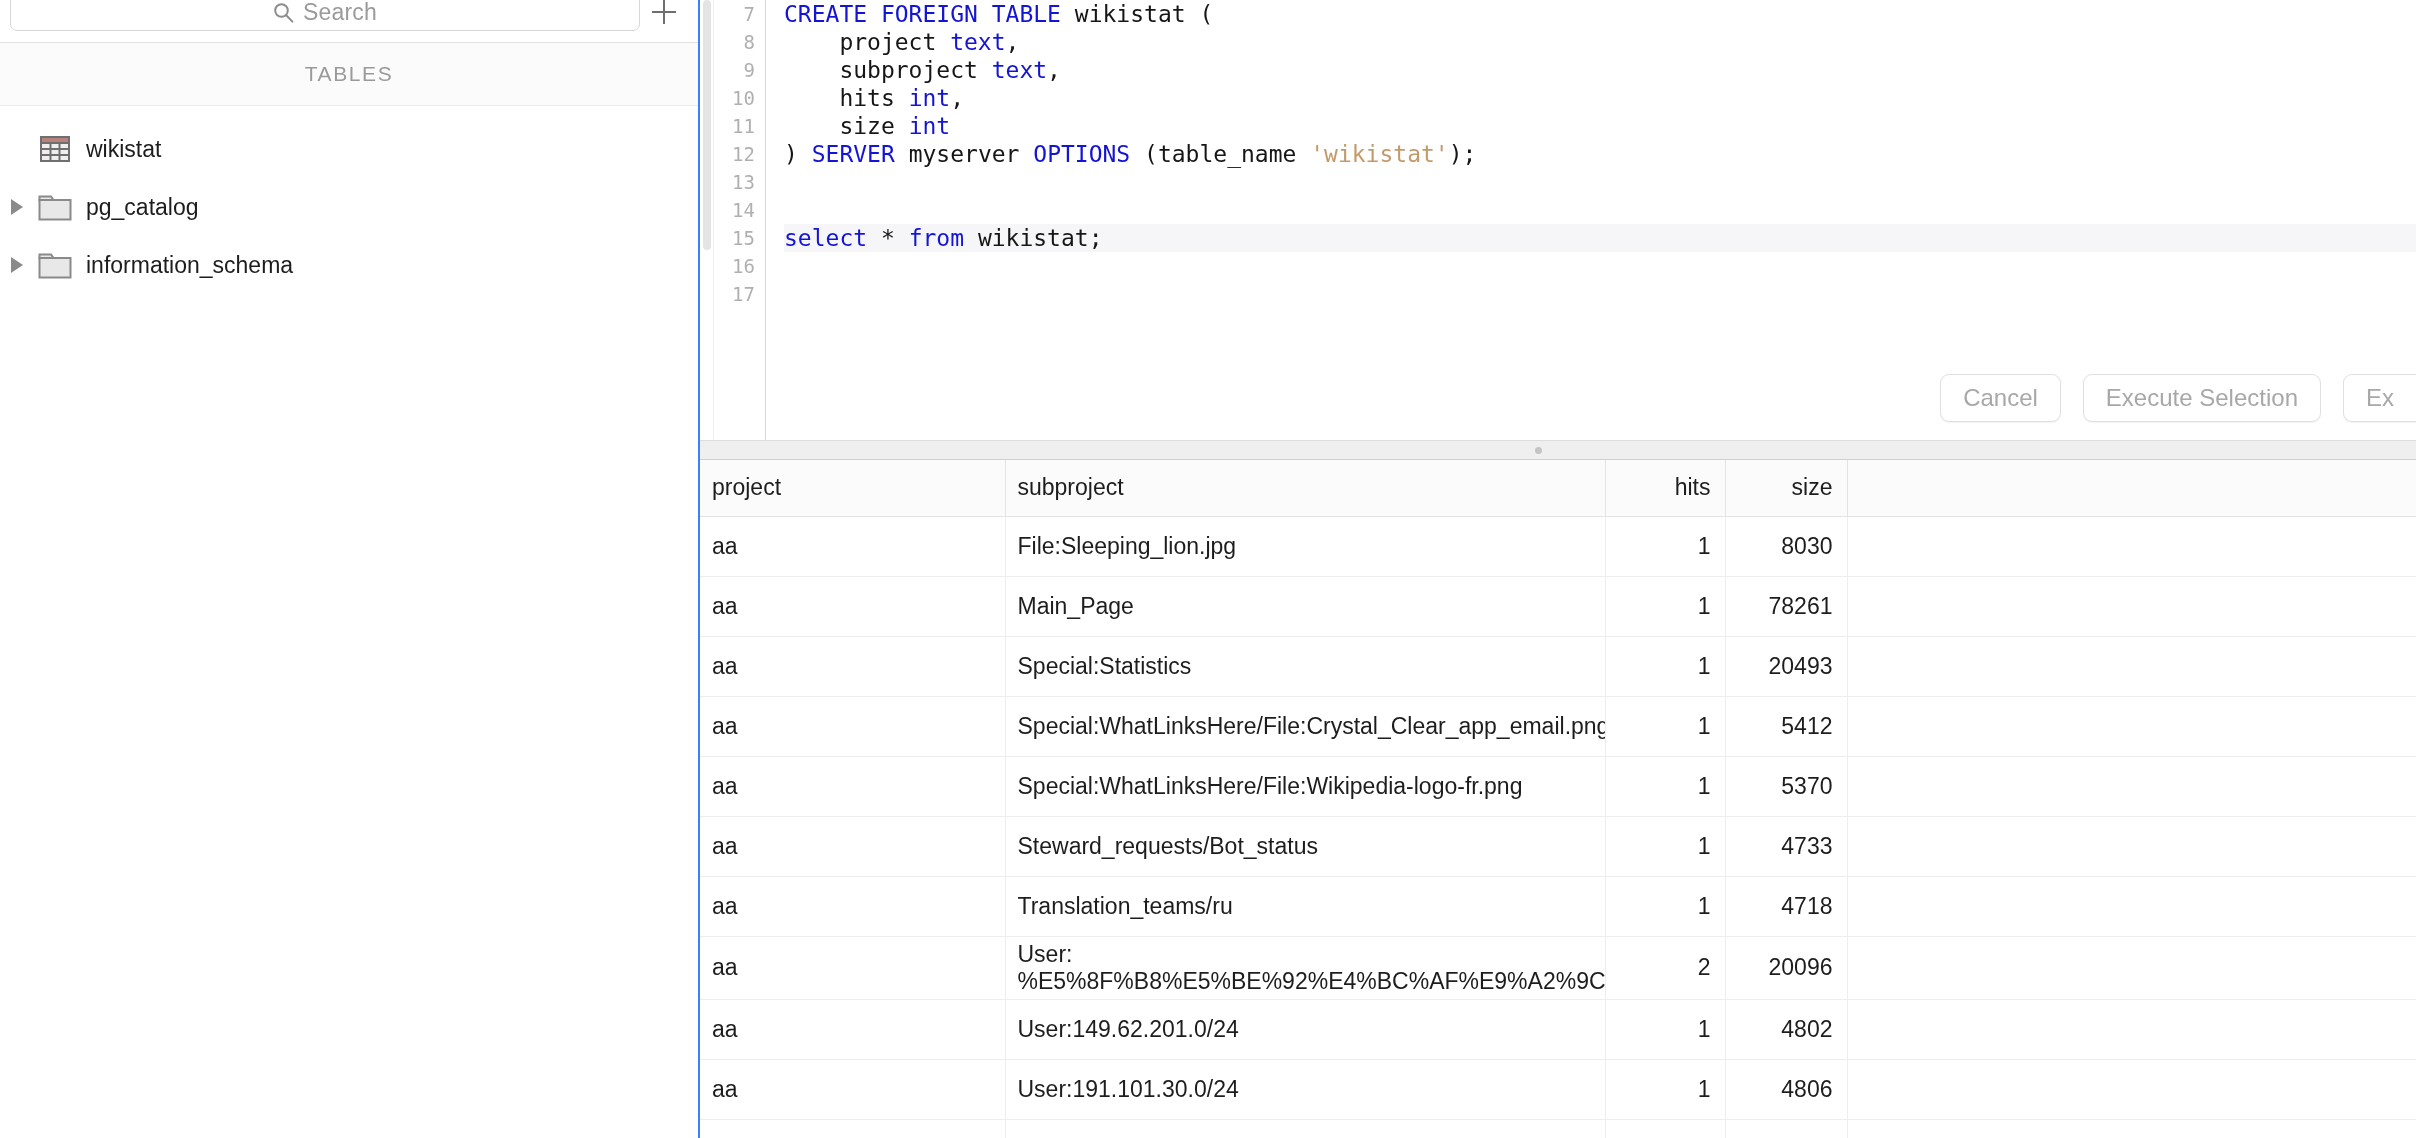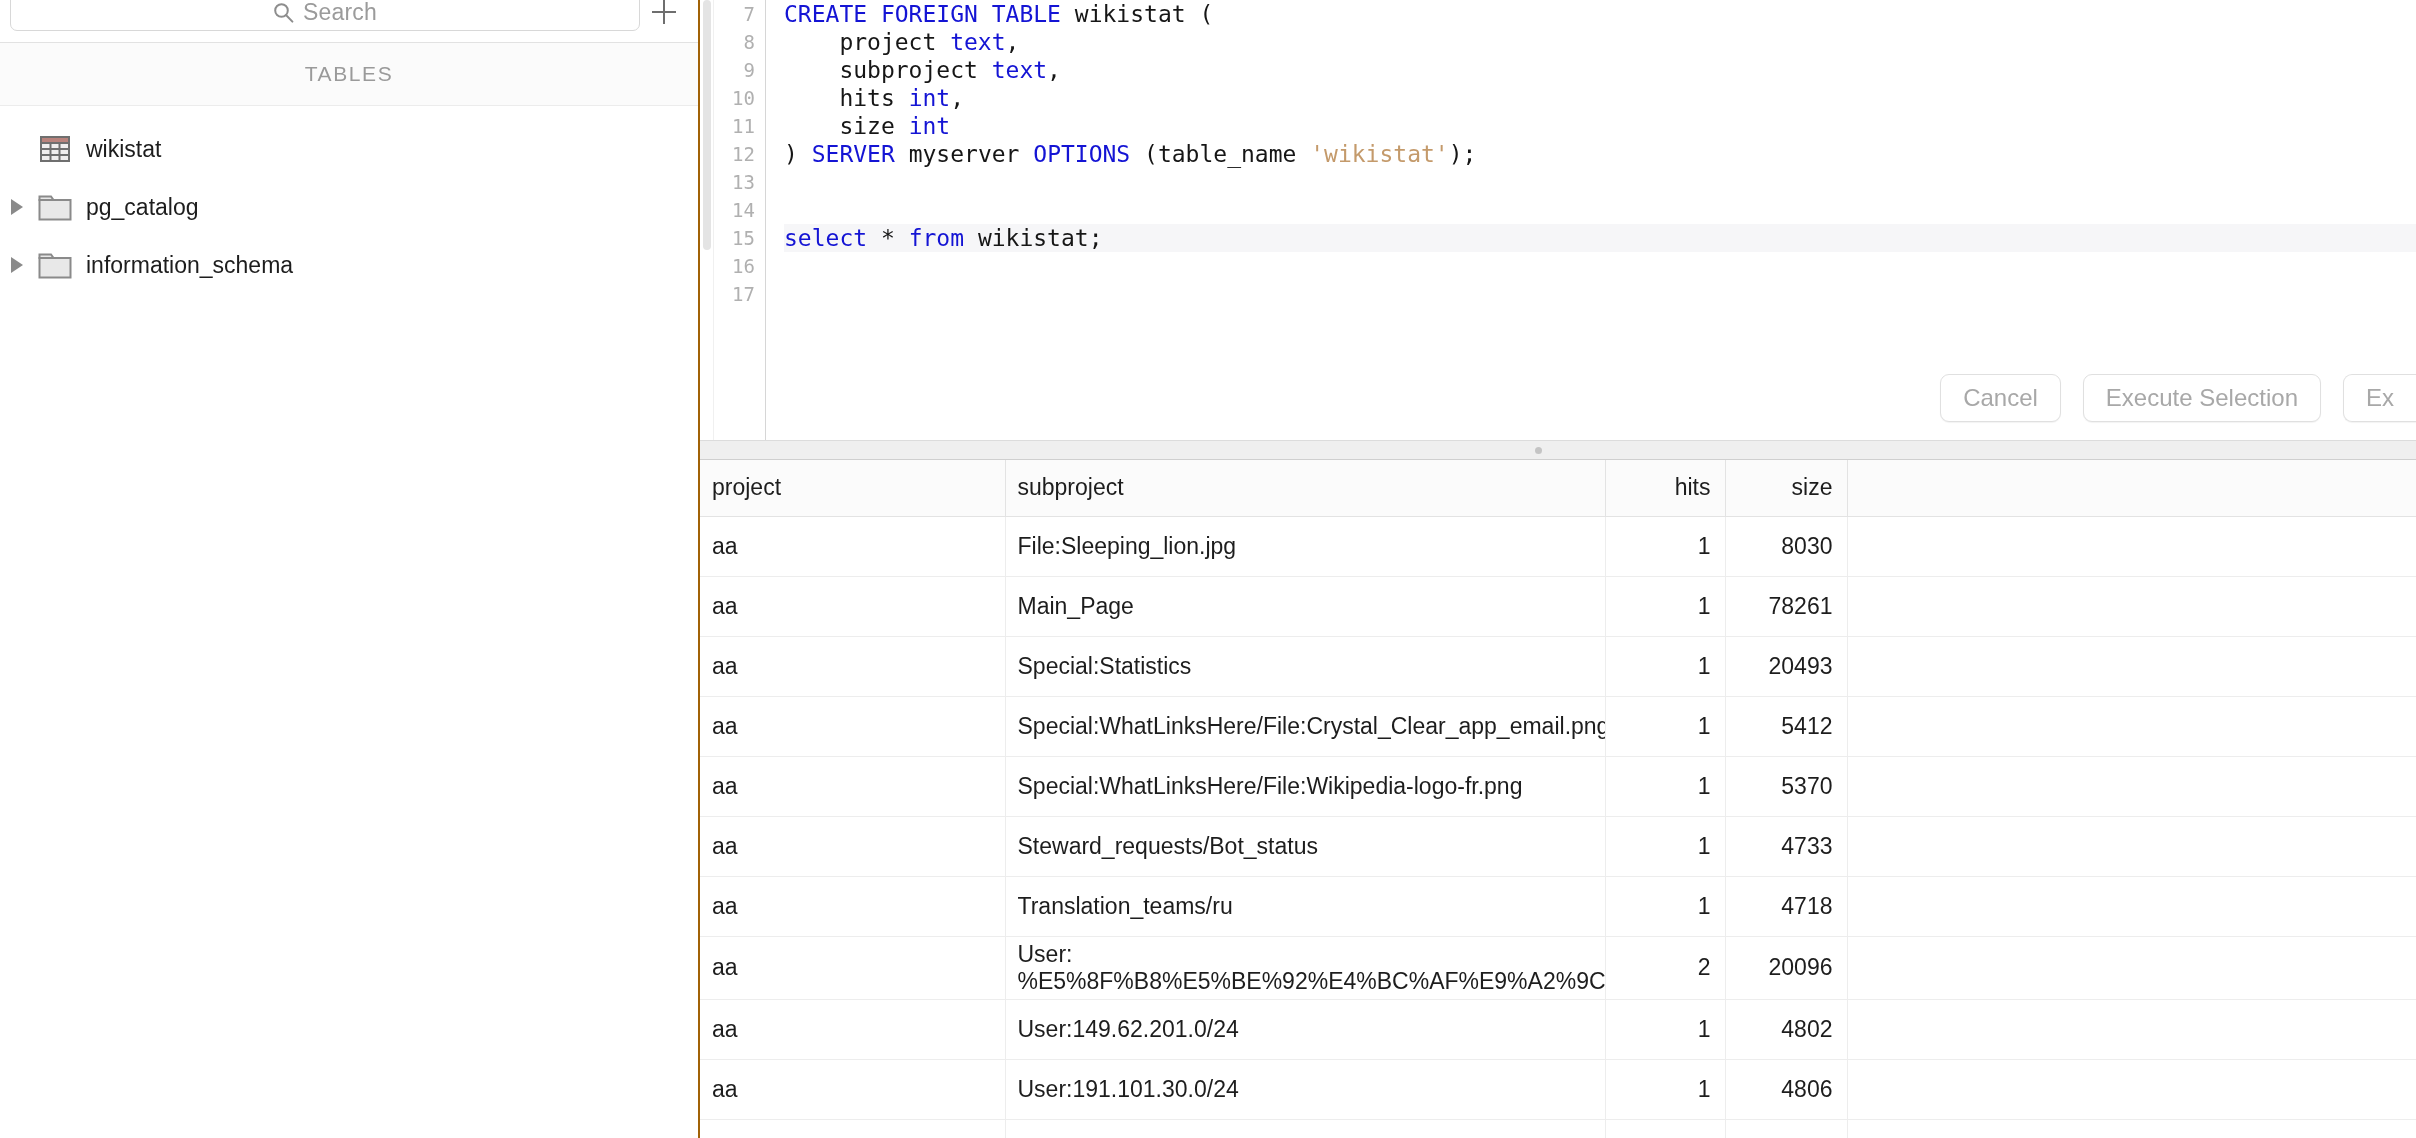--- a/index.html
+++ b/index.html
@@ -9,21 +9,21 @@
     background: #ffffff;
     font-family: "Liberation Sans", sans-serif;
     -webkit-font-smoothing: antialiased;
   }
   .app { display: flex; width: 2416px; height: 1138px; }
 
   
   .sidebar {
     width: 700px; height: 1138px;
     background: #ffffff;
-    border-right: 2px solid #a16207;
+    border-right: 2px solid #3b82f6;
     display: flex; flex-direction: column;
     position: relative;
   }
   .search-row {
     display: flex; align-items: center;
     height: 42px; padding: 0 10px 6px 10px;
     background: #ffffff;
   }
   .search-box {
     flex: 1; height: 38px;

